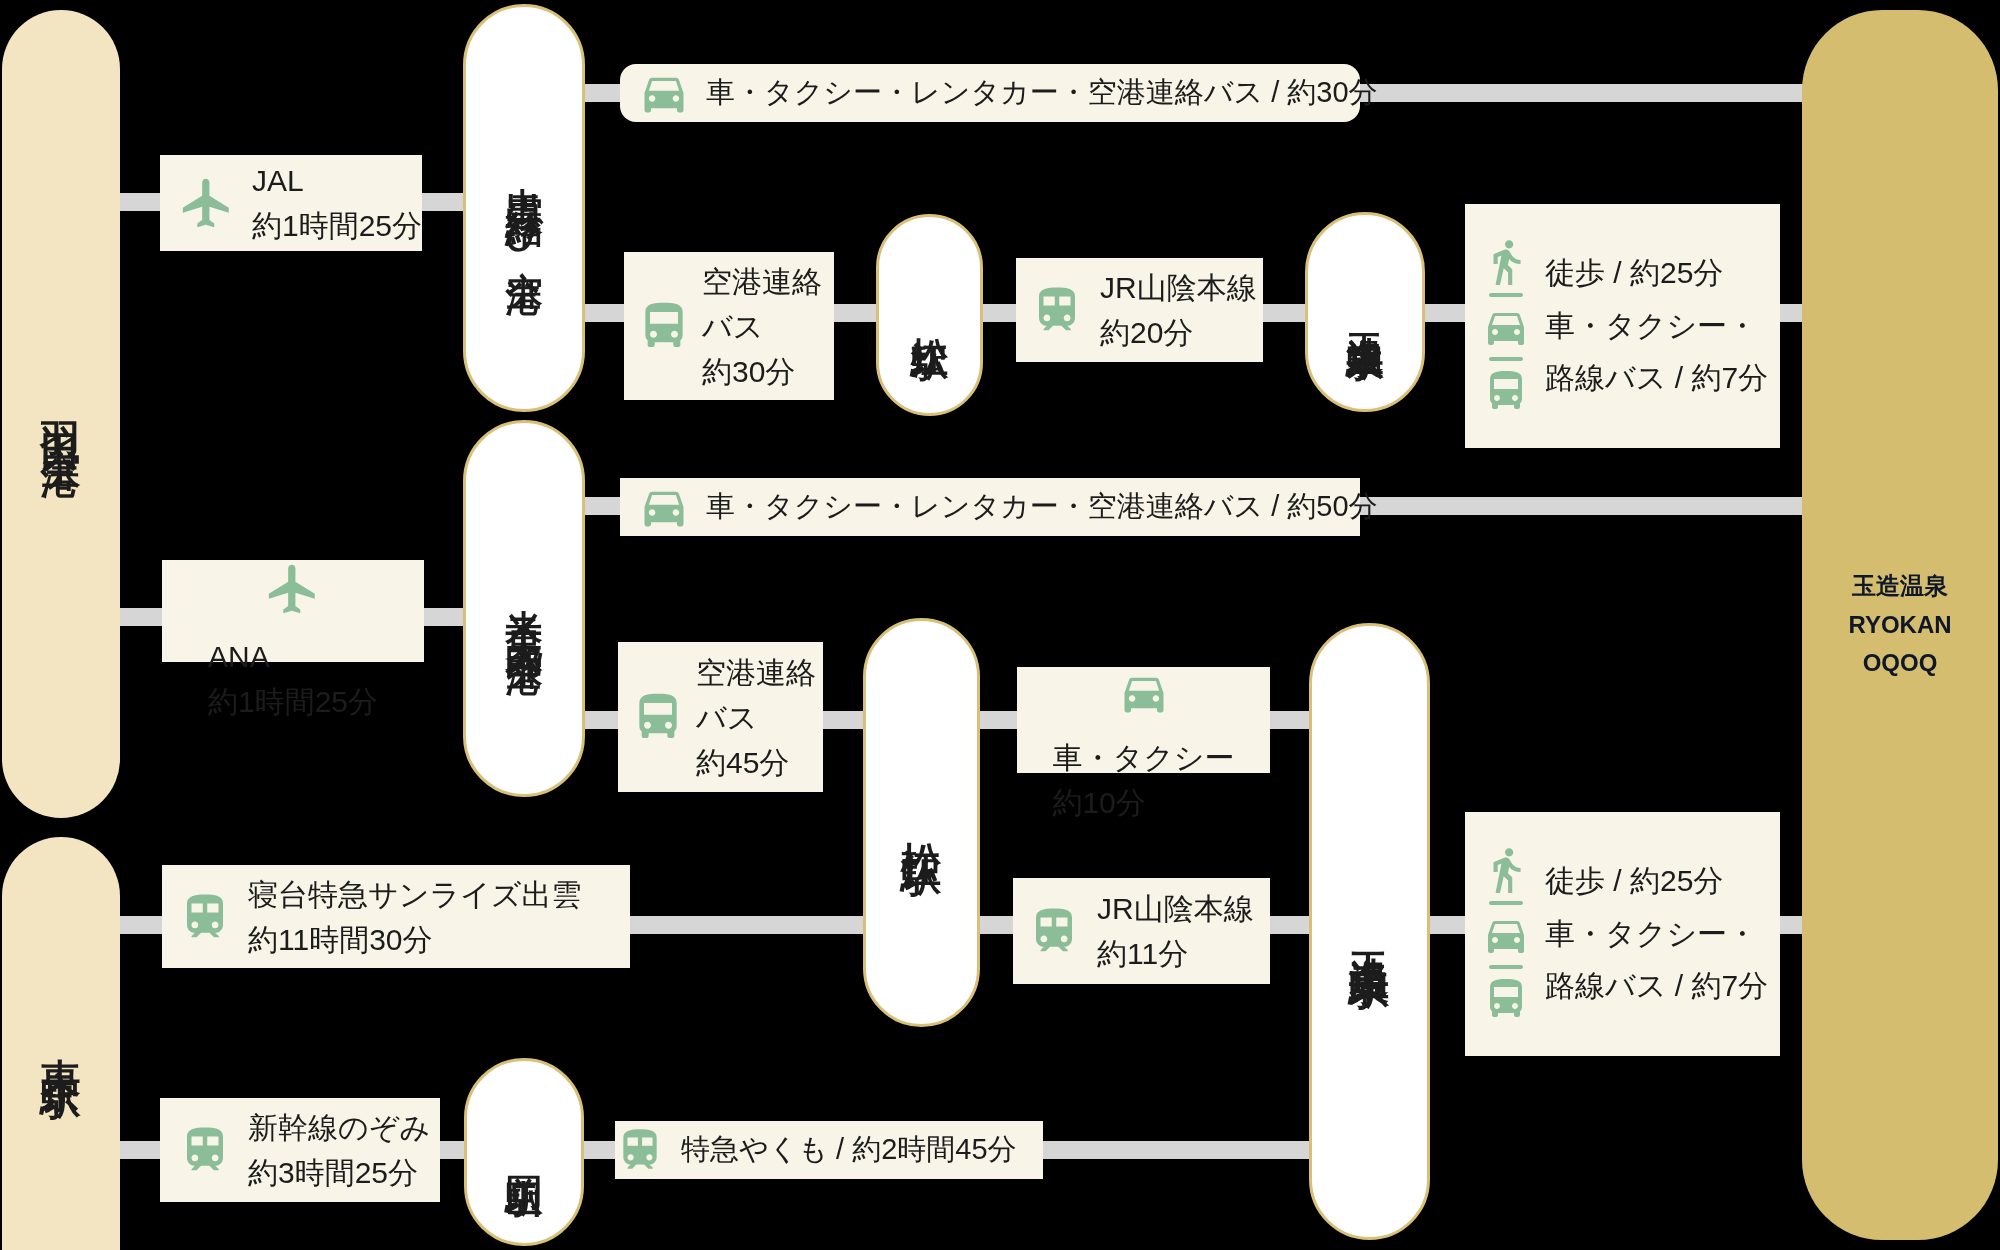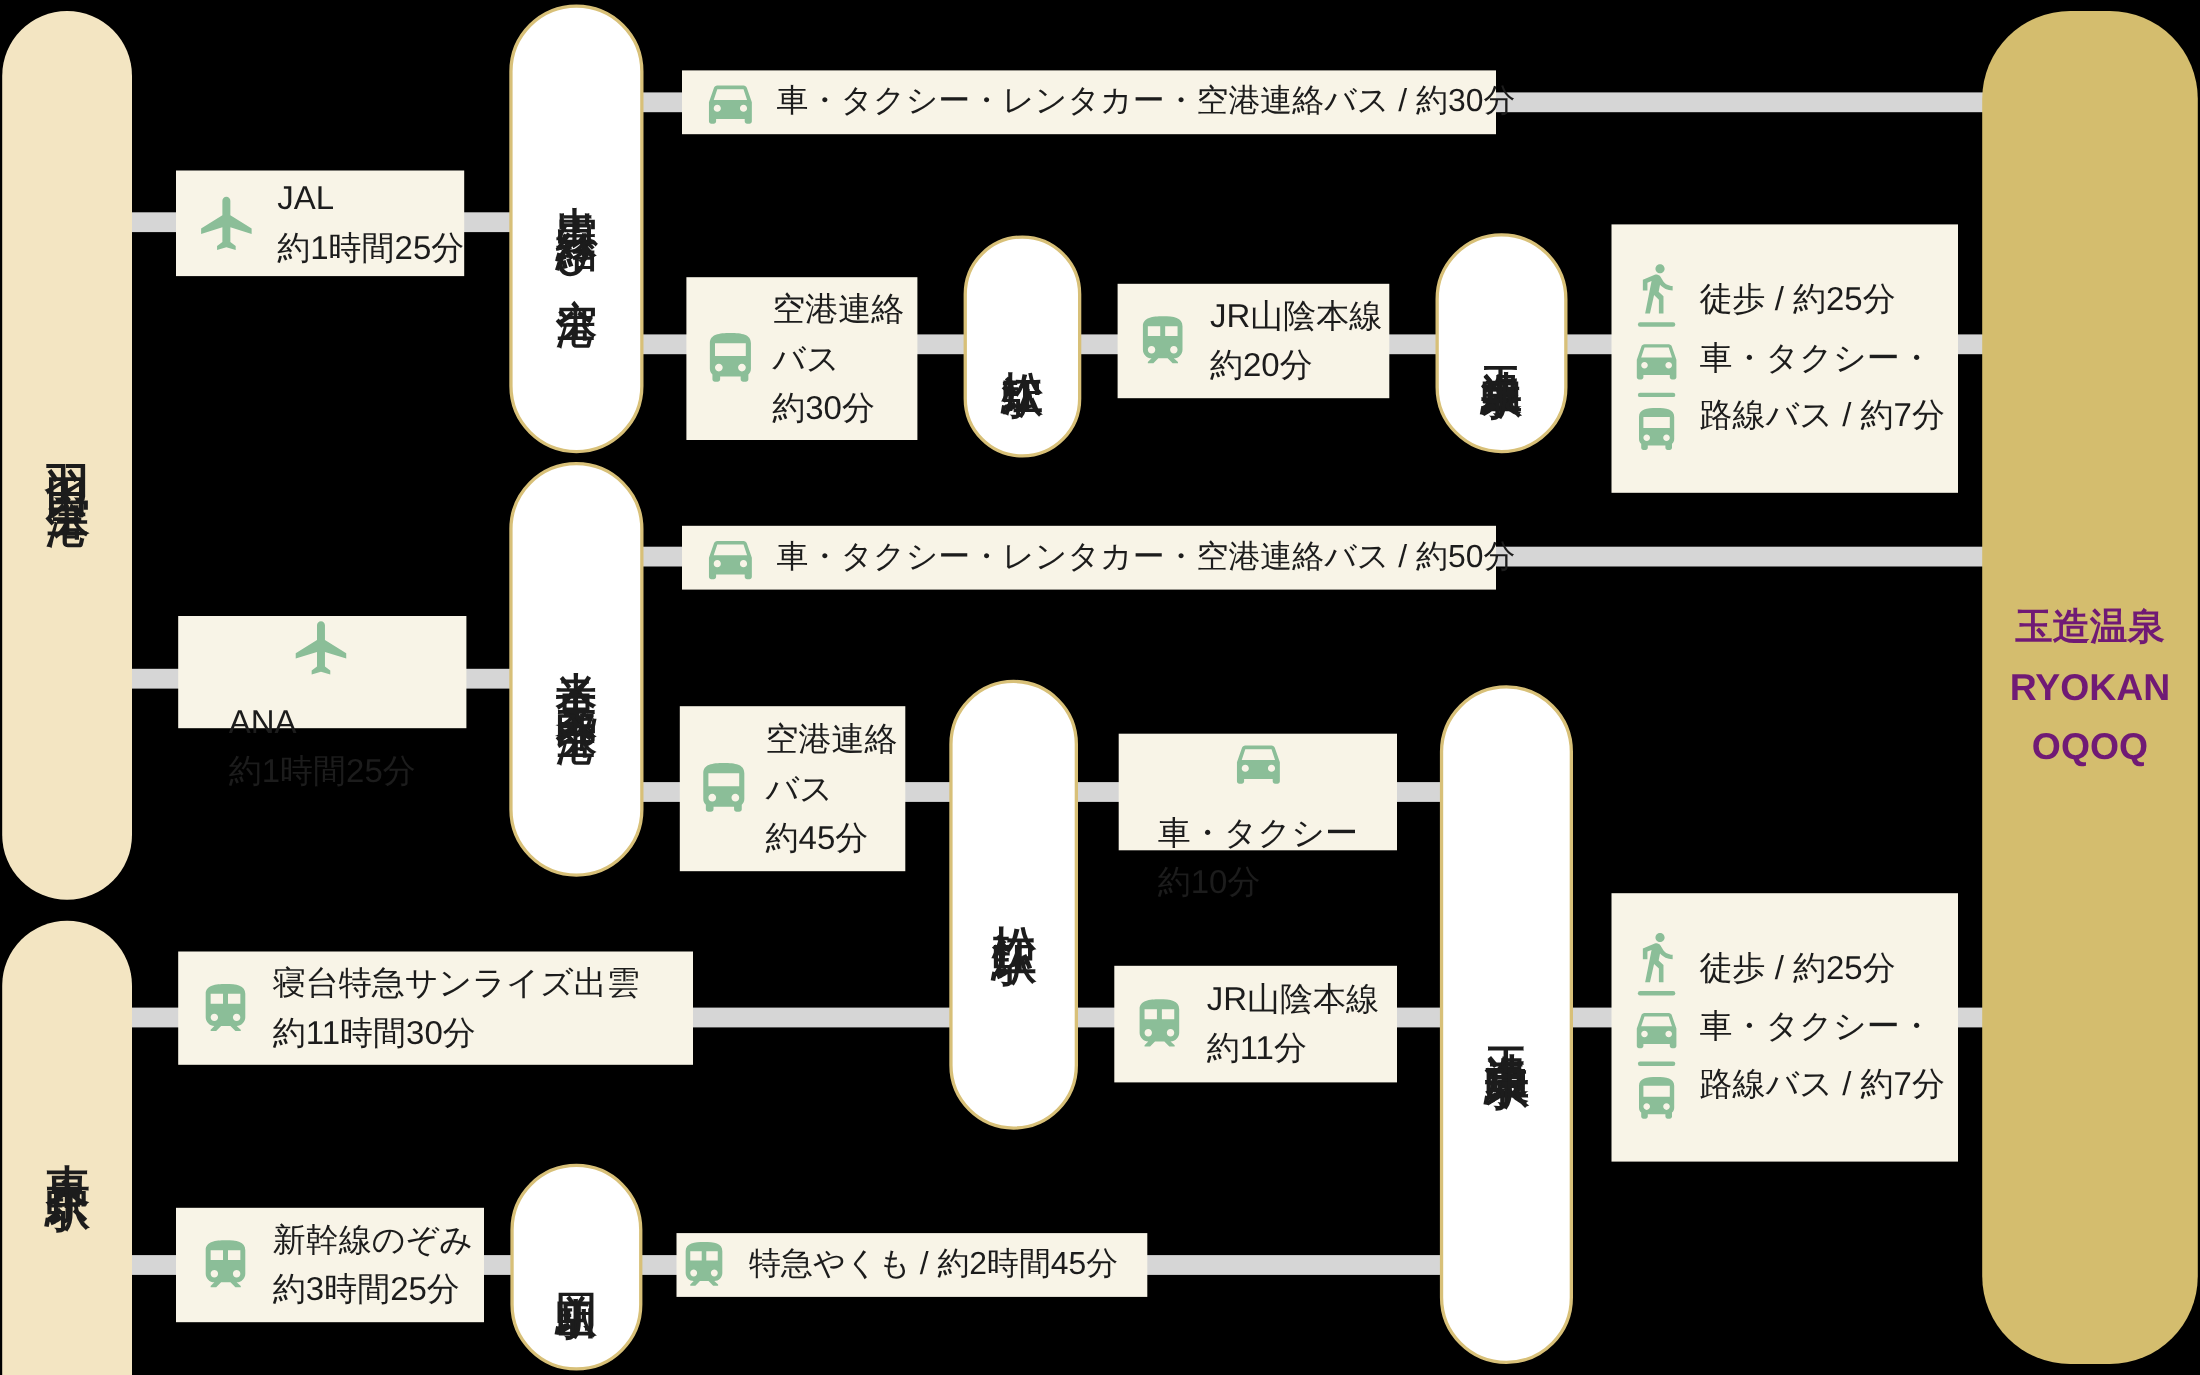--- a/index.html
+++ b/index.html
@@ -7,21 +7,21 @@
           font-family:"Liberation Sans","DejaVu Sans",sans-serif;color:#1c1c1c;}
   .line{position:absolute;height:18px;background:#D6D6D6;}
   .ep{position:absolute;background:#F3E5C2;display:flex;align-items:center;justify-content:center;}
   .ep.hotel{background:#D4BD6E;}
   .node{position:absolute;background:#ffffff;border:3px solid #D8C078;box-sizing:border-box;
         display:flex;align-items:center;justify-content:center;}
   .vtext{writing-mode:vertical-rl;text-orientation:upright;font-weight:700;color:#1c1c1c;
          font-size:37px;letter-spacing:0.22em;line-height:1;}
   .ep .vtext{font-size:40px;letter-spacing:0.3em;}
   .vcols span{display:inline-block;margin:0 3px;}
-  .hotel-text{text-align:center;font-weight:700;font-size:34px;line-height:1.6;color:#701a75;}
+  .hotel-text{text-align:center;font-weight:700;font-size:24px;line-height:1.6;color:#0f172a;}
   .box{position:absolute;background:#F8F4E7;display:flex;align-items:center;box-sizing:border-box;
        padding:0 18px;gap:16px;}
   .icon{color:#8BBE98;flex:none;display:flex;align-items:center;justify-content:center;}
   .btext{font-size:30px;font-weight:500;line-height:1.5;white-space:nowrap;}
   .btext.small{font-size:29px;}
   .icon-col{display:flex;flex-direction:column;align-items:center;gap:6px;flex:none;}
   .icon-dash{width:34px;height:4px;border-radius:2px;background:#8BBE98;}
   svg{display:block;}
 </style>
 </head>
@@ -69,21 +69,21 @@
   <div class="node" style="left:863px;top:618px;width:117px;height:409px;border-radius:59px;">
     <div class="vtext" style="font-size:40px;">松江駅</div>
   </div>
   <div class="node" style="left:1309px;top:623px;width:121px;height:617px;border-radius:61px;">
     <div class="vtext" style="font-size:40px;letter-spacing:0.12em;">玉造温泉駅</div>
   </div>
   <div class="node" style="left:464px;top:1058px;width:120px;height:188px;border-radius:60px;">
     <div class="vtext" style="letter-spacing:0.1em;">岡山駅</div>
   </div>
 
-  <div class="box" style="left:620px;top:64px;width:740px;height:58px;">
+  <div class="box" style="left:620px;top:64px;width:740px;height:58px;border-radius:16px;">
     <span class="icon">
         <svg width="52" height="52" viewBox="0 0 24 24" fill="currentColor">
           <path d="M18.92 6.01C18.72 5.42 18.16 5 17.5 5h-11c-.66 0-1.21.42-1.42 1.01L3 12v8c0 .55.45 1 1 1h1c.55 0 1-.45 1-1v-1h12v1c0 .55.45 1 1 1h1c.55 0 1-.45 1-1v-8l-2.08-5.99zM6.5 16c-.83 0-1.5-.67-1.5-1.5S5.67 13 6.5 13s1.5.67 1.5 1.5S7.33 16 6.5 16zm11 0c-.83 0-1.5-.67-1.5-1.5s.67-1.5 1.5-1.5 1.5.67 1.5 1.5-.67 1.5-1.5 1.5zM5 11l1.5-4.5h11L19 11H5z"></path>
         </svg>
       </span>
     <span class="btext small">車・タクシー・レンタカー・空港連絡バス / 約30分</span>
   </div>
 
   <div class="box" style="left:160px;top:155px;width:262px;height:96px;">
     <span class="icon">

